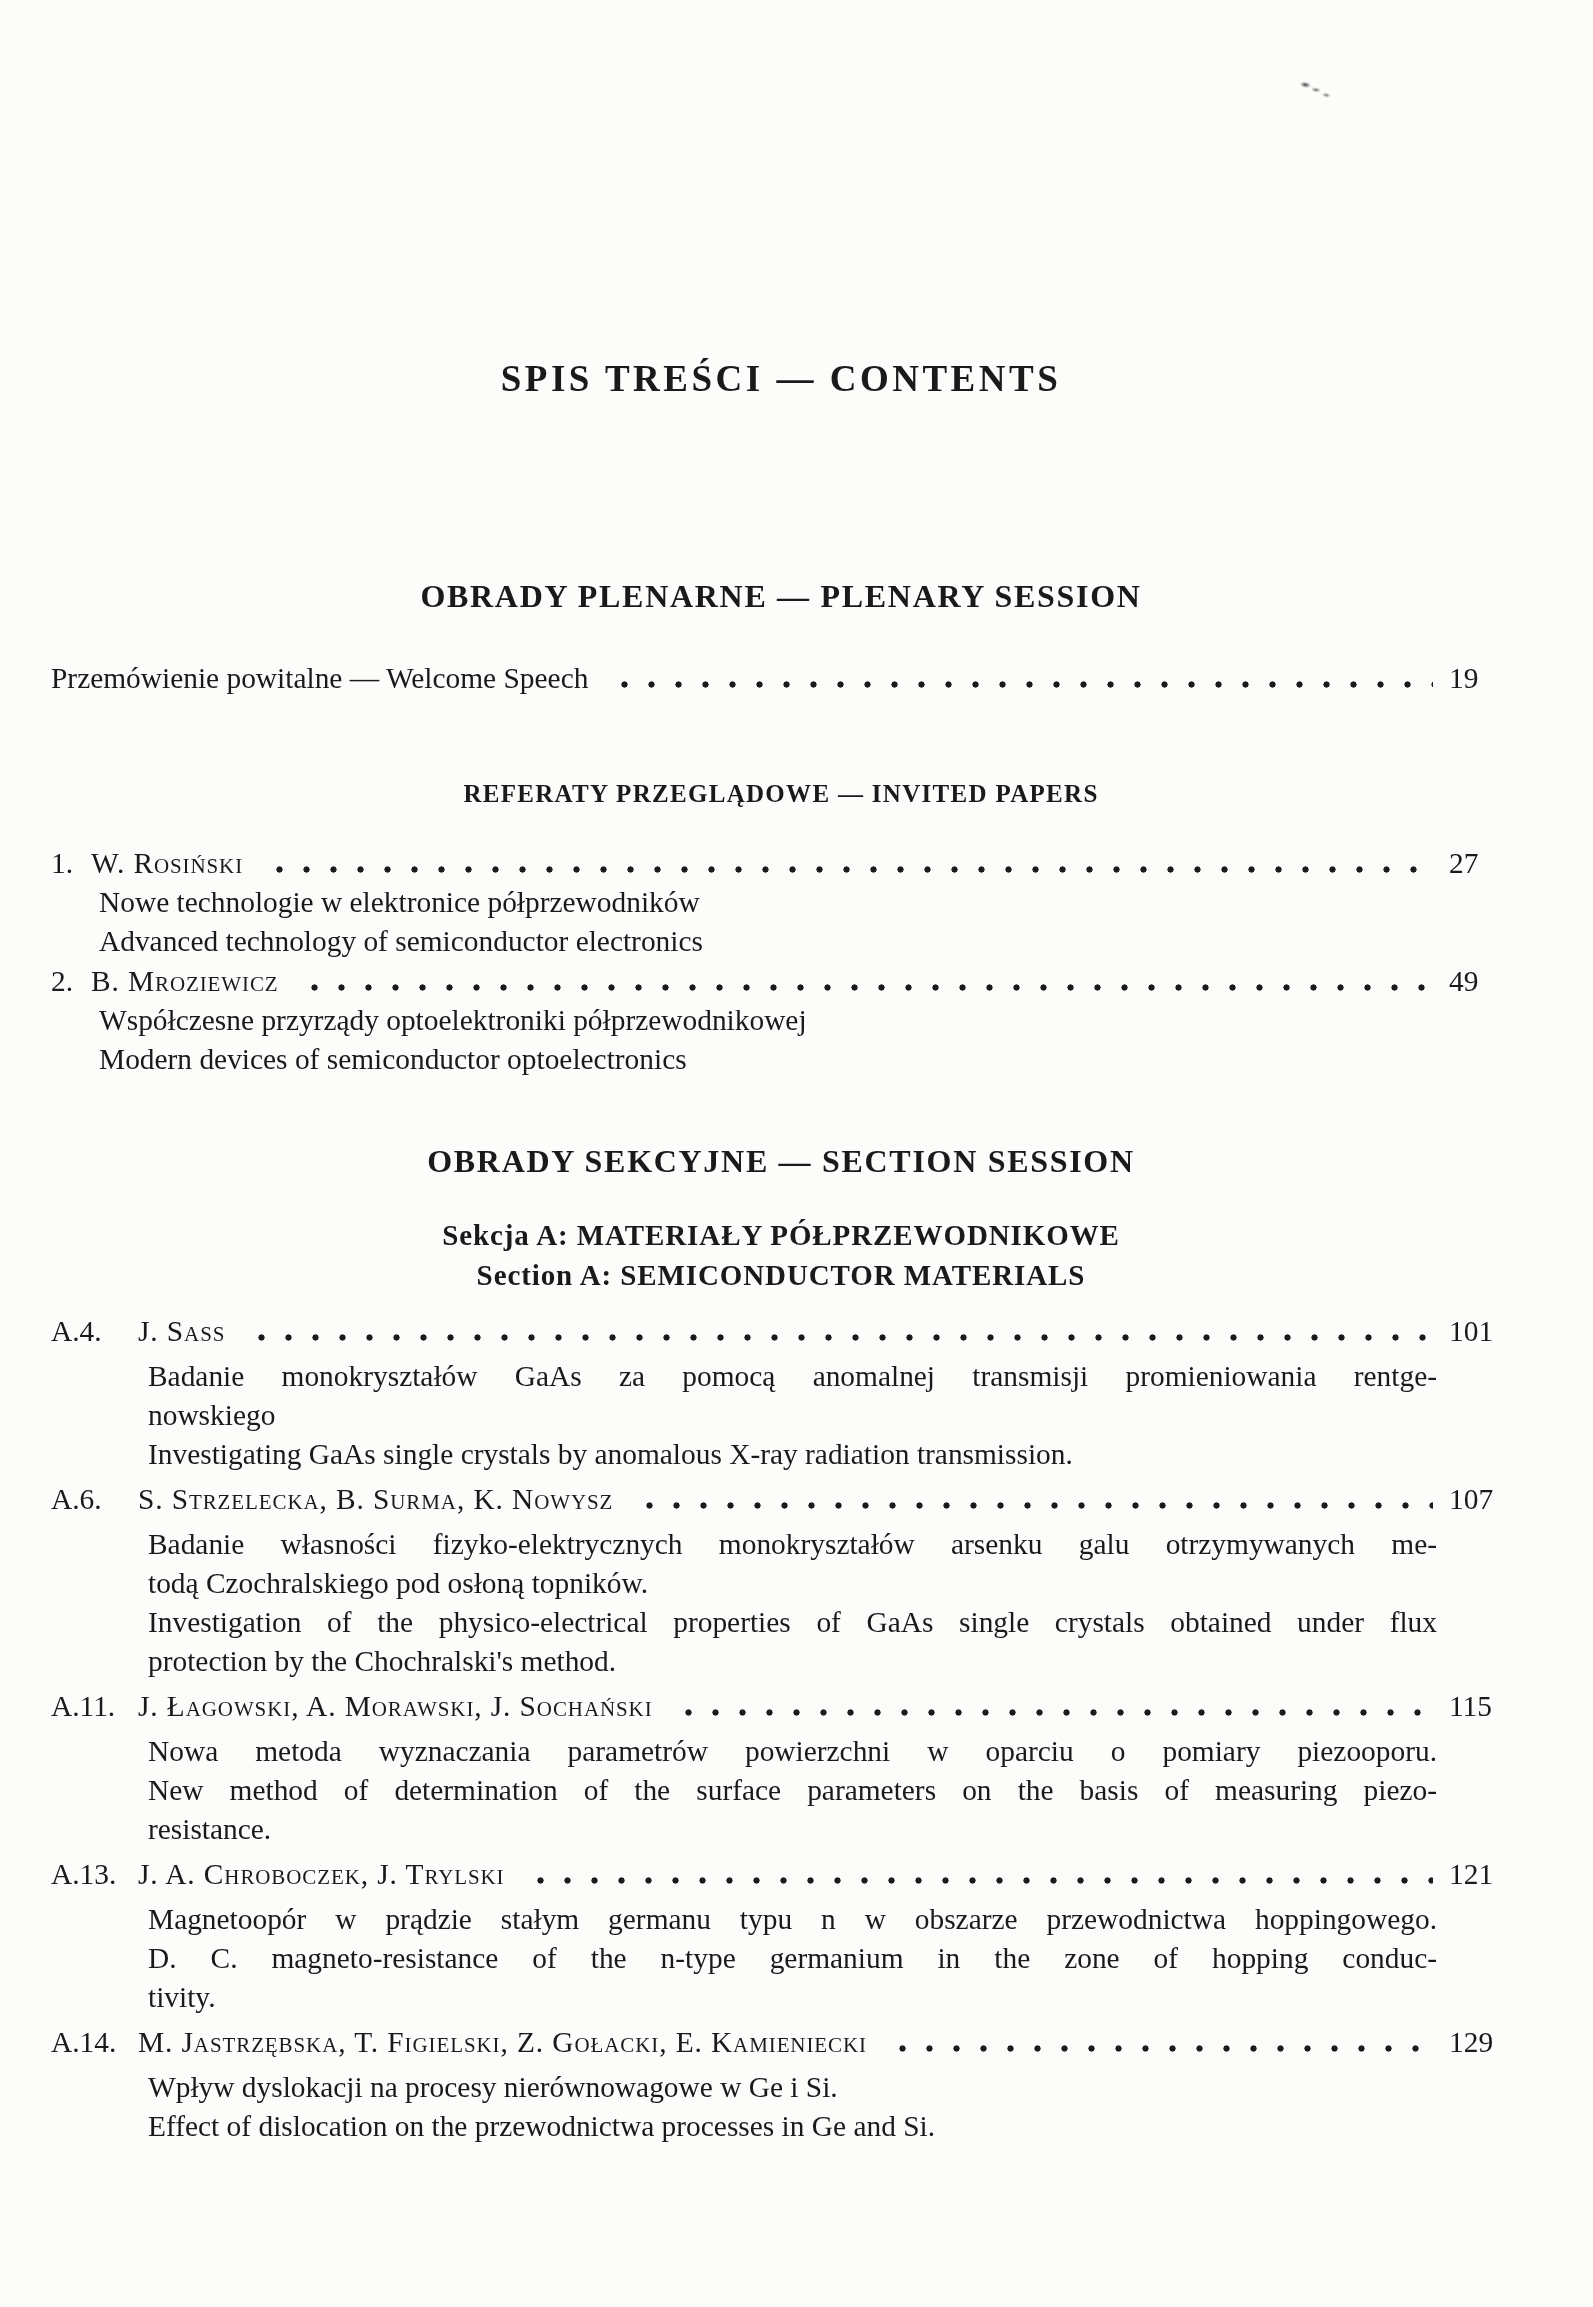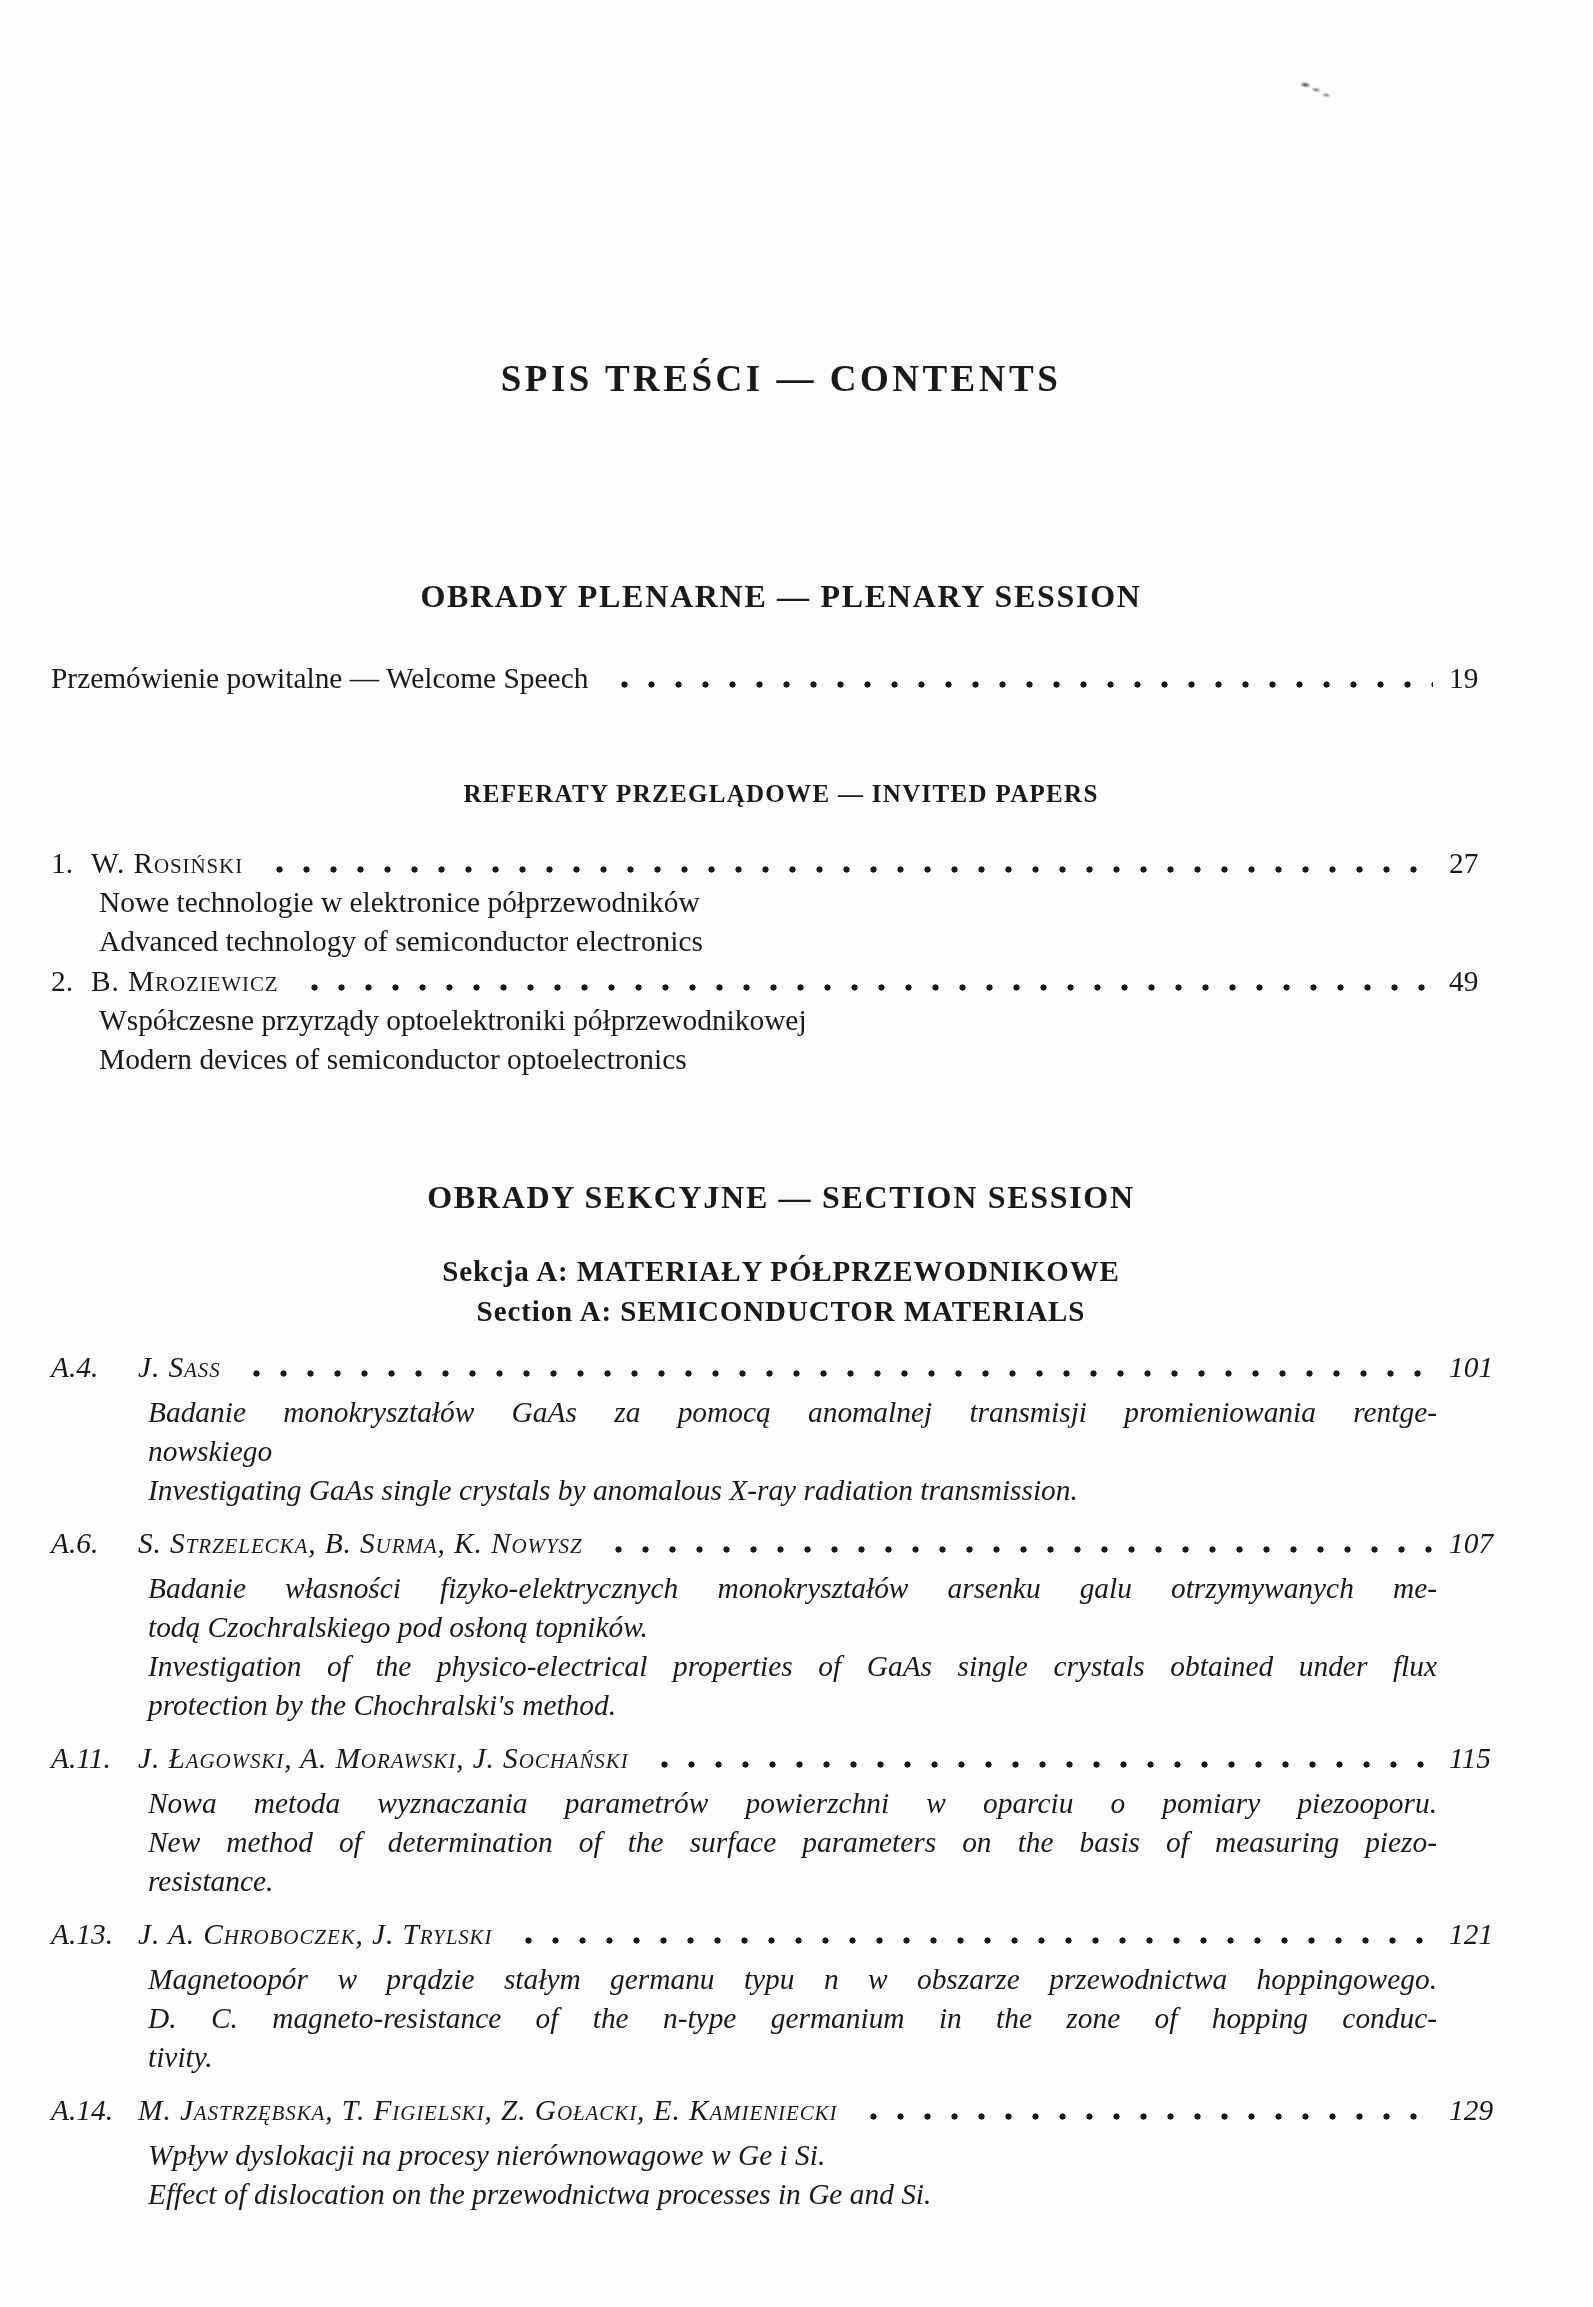--- a/index.html
+++ b/index.html
@@ -16,41 +16,41 @@
   .title {
     margin: 0; padding-top: 357px;
     text-align: center;
     font-size: 37px; font-weight: 700; letter-spacing: 3.5px;
   }
   .h-plenary, .h-session {
     margin: 178px 0 0 0;
     text-align: center;
     font-size: 32px; font-weight: 700; letter-spacing: 1.7px;
   }
-  .h-session { margin-top: 100px; }
+  .h-session { margin-top: 64px; }
   .h-invited {
     margin: 82px 0 0 0;
     text-align: center;
     font-size: 25px; font-weight: 700; letter-spacing: 1.3px;
   }
   .sub {
     text-align: center; font-weight: 700;
     font-size: 29px; line-height: 40px; letter-spacing: 0.9px;
   }
   .sub-pl { margin-top: 35px; }
 
   .toc-line {
     display: flex; align-items: baseline;
     line-height: 40px; white-space: nowrap;
   }
   .welcome-line { margin-top: 43px; }
   .invited-group { margin-top: 35px; }
   .a-group { margin-top: 15.6px; }
 
-  .entry.sec { margin-top: 13px; font-style: italic; }
+  .entry.sec { margin-top: 5px; }
   .entry.sec .toc-line { margin-bottom: 6px; }
 
   .num { flex: none; }
   .sec .num { width: 87px; }
   .inv .num { width: 40px; }
   .authors {
     flex: none;
     font-variant: small-caps; letter-spacing: 0.9px;
   }
   .leader {

